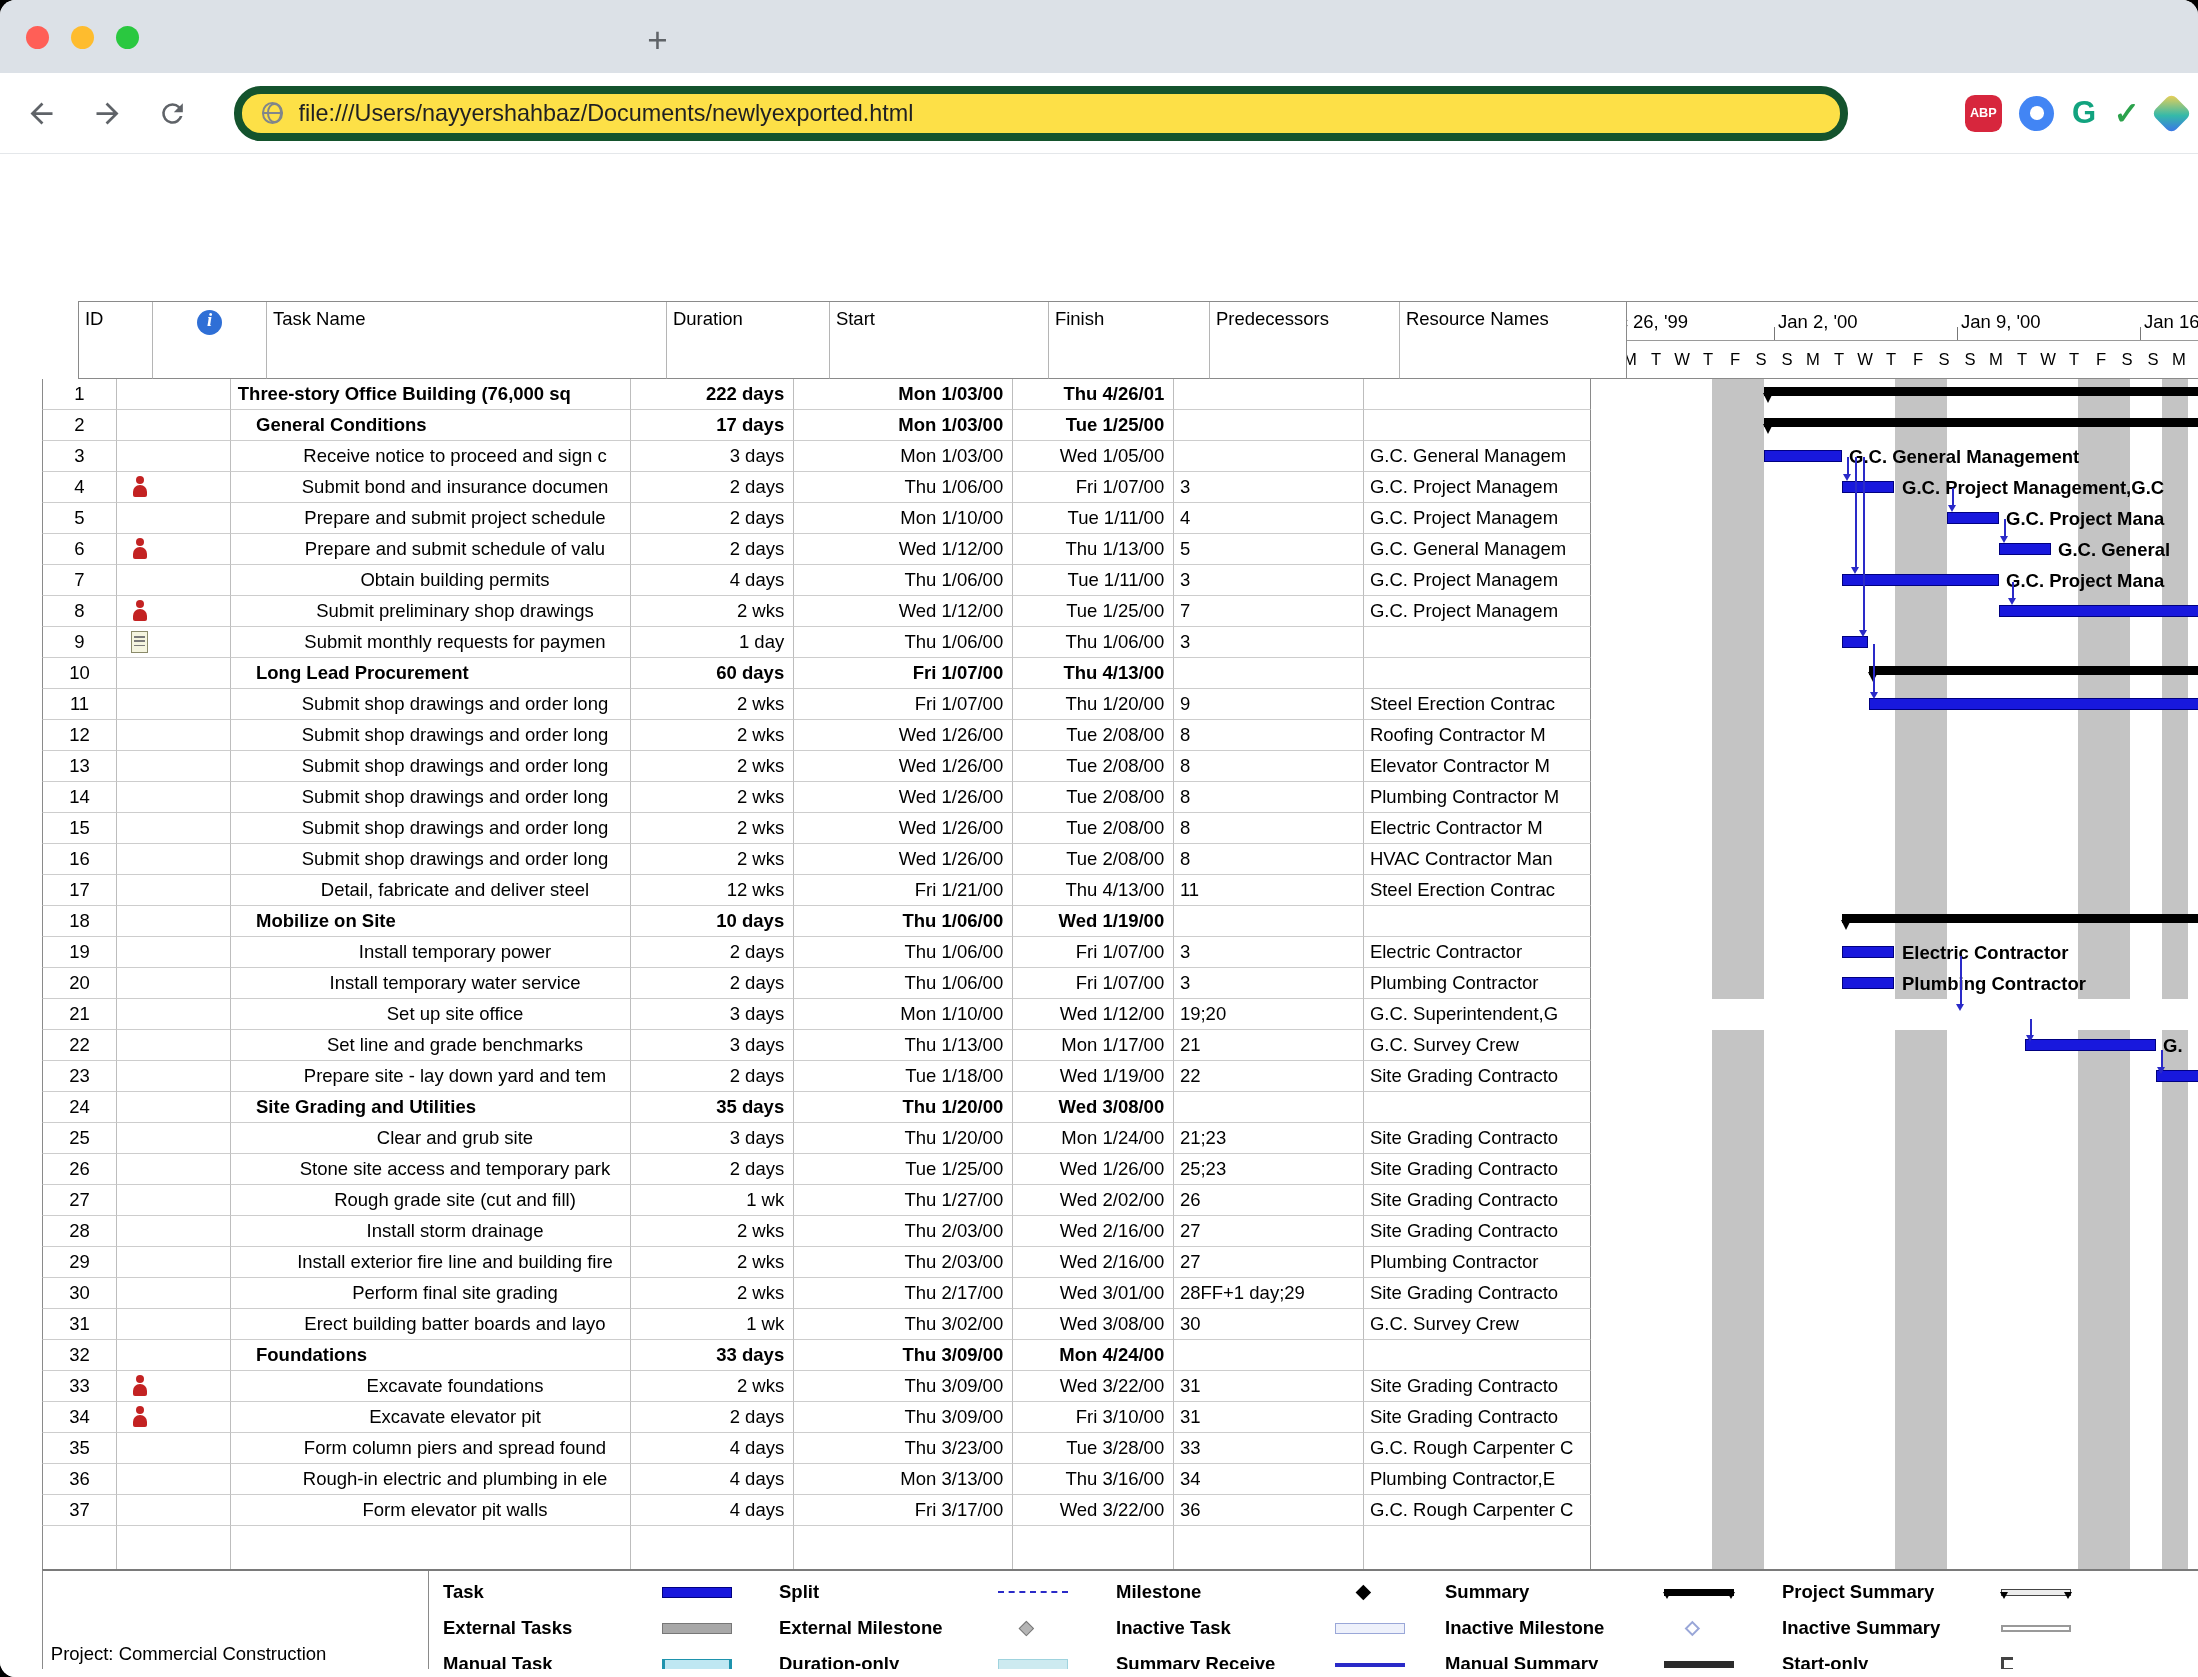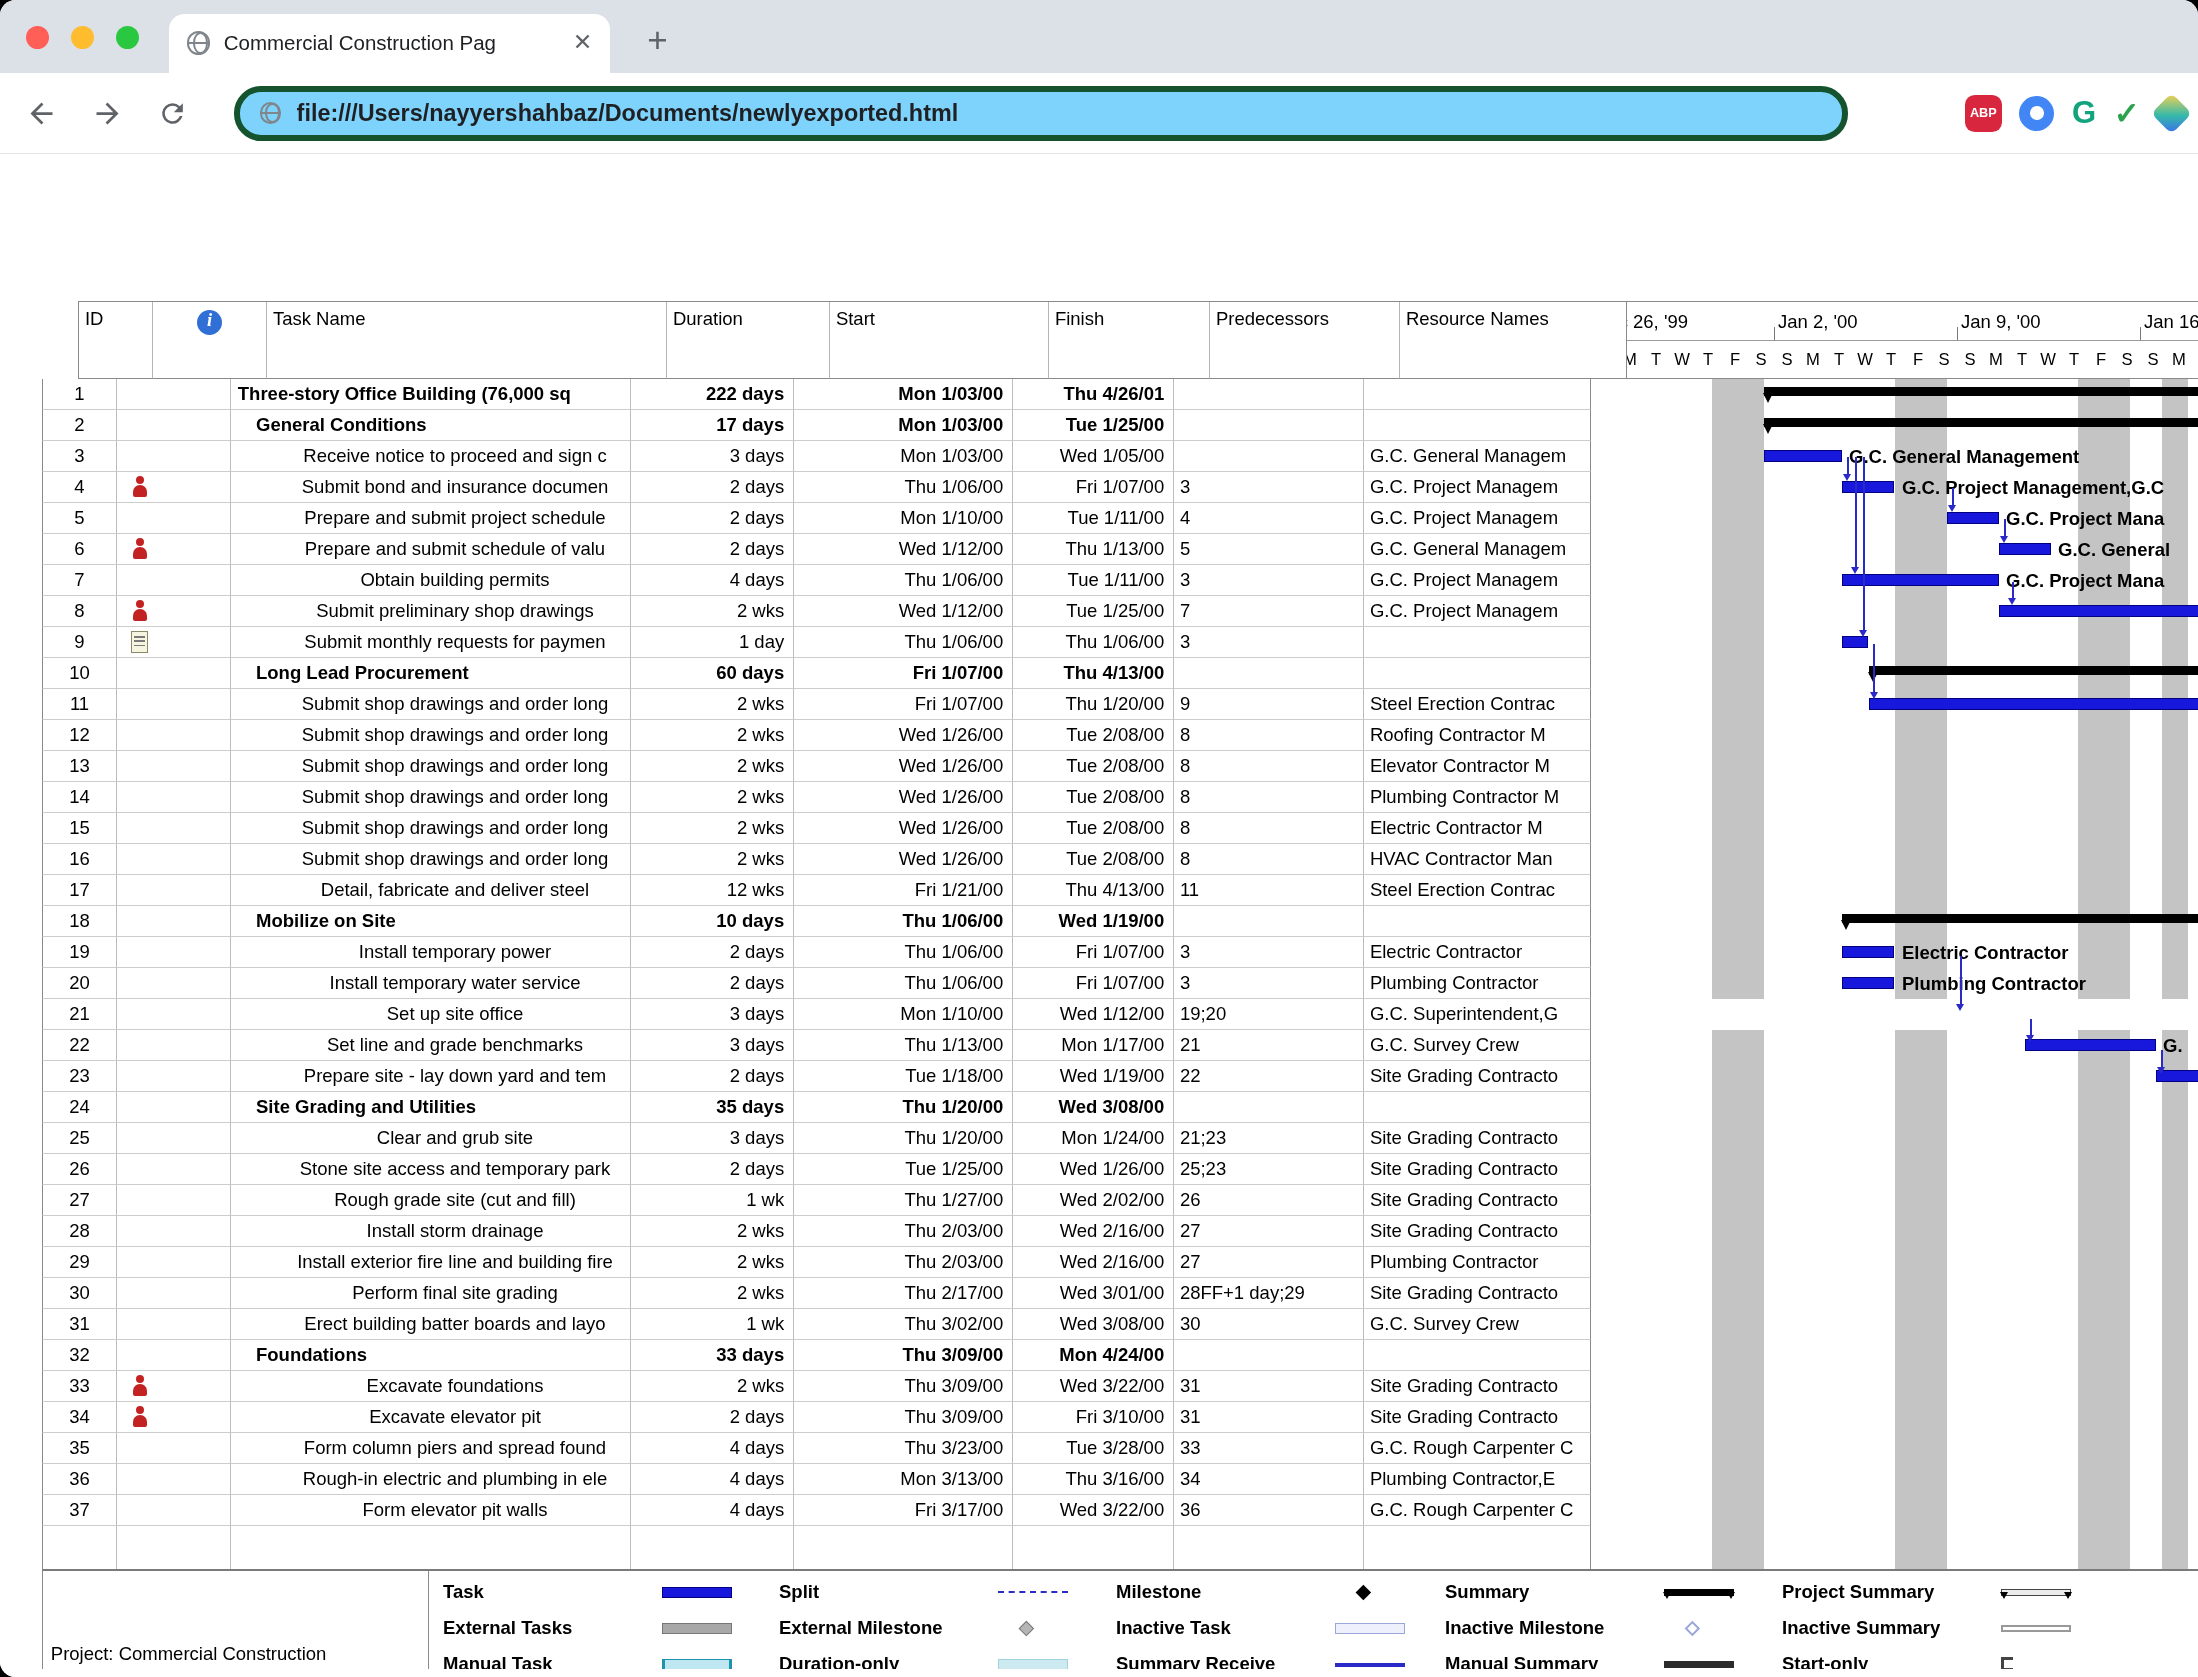--- a/index.html
+++ b/index.html
@@ -22,22 +22,22 @@
   .globe::before { content:""; position:absolute; left:-1px; right:-1px; top:50%; margin-top:-1.2px; height:2.4px; background:#80868b; }
   .globe::after  { content:""; position:absolute; left:50%; top:-1px; bottom:-1px; width:10.7px; margin-left:-5.4px;
                    border:2.4px solid #80868b; border-radius:50%; }
   .tab-title { margin-left:13.7px; font-size:20.5px; color:#202124; white-space:nowrap; overflow:hidden; flex:1; }
   .tab-close { font-size:23.4px; color:#5f6368; margin-left:9.8px; line-height:23.4px; }
   .newtab { position:absolute; left:634px; top:16.6px; width:47px; height:47px; font-size:35px; color:#5f6368;
             text-align:center; line-height:45px; border-radius:50%; }
 
   .toolbar { position:relative; height:81px; background:#fff; border-bottom:1px solid #e4e7ea; }
   .navs { position:absolute; left:25px; top:0; height:81px; display:flex; align-items:center; gap:33px; }
-  .urlbar { position:absolute; left:234px; top:12.7px; width:1614px; height:55px; border:6px solid #14532d;
-            border-radius:27px; background:#7dd3fc; display:flex; align-items:center; padding:0 19.5px; gap:15.6px;font-weight:bold; }
+  .urlbar { position:absolute; left:234px; top:12.7px; width:1614px; height:55px; border:8px solid #14532d;
+            border-radius:27px; background:#fde047; display:flex; align-items:center; padding:0 19.5px; gap:15.6px; }
   .urlbar .globe { width:21.5px; height:21.5px; border-width:2px; }
   .url-text { font-size:23.4px; color:#1f2023; white-space:nowrap; overflow:hidden; }
   .exts { position:absolute; right:11.7px; top:12.7px; height:55px; display:flex; align-items:center; gap:17.6px; }
   .ext { display:inline-flex; align-items:center; justify-content:center; }
   .ext.abp { width:37px; height:37px; background:#d7263d; border-radius:9.8px; color:#fff; font-weight:bold; font-size:12.7px; }
   .ext.bluedot { width:35px; height:35px; border-radius:50%; background:#4285f4; position:relative; }
   .ext.bluedot::after { content:""; position:absolute; left:10.7px; top:10.7px; width:13.7px; height:13.7px; border-radius:50%; background:#fff; }
   .ext.gram { font-size:31px; font-weight:bold; color:#12a37f; }
   .ext.chk { font-size:31px; color:#2ba24c; font-weight:bold; }
   .ext.gem { width:29px; height:29px; border-radius:6.8px; transform:rotate(45deg);
@@ -133,25 +133,20 @@
 </style>
 </head>
 <body>
 
 <div class="window">
 
   <div class="tabstrip">
     <span class="tl red"></span>
     <span class="tl yel"></span>
     <span class="tl grn"></span>
-    <div class="tab">
-      <span class="globe"></span>
-      <span class="tab-title">Commercial Construction Pag</span>
-      <span class="tab-close">✕</span>
-    </div>
     <div class="newtab">+</div>
   </div>
 
   <div class="toolbar">
     <div class="navs">
       <svg width="33" height="33" viewBox="0 0 24 24">
           <path d="M20 11H7.8l5.6-5.6L12 4l-8 8 8 8 1.4-1.4L7.8 13H20z" fill="#5f6368"></path>
         </svg>
       <svg width="33" height="33" viewBox="0 0 24 24">
           <path d="M4 13h12.2l-5.6 5.6L12 20l8-8-8-8-1.4 1.4 5.6 5.6H4z" fill="#5f6368"></path>

